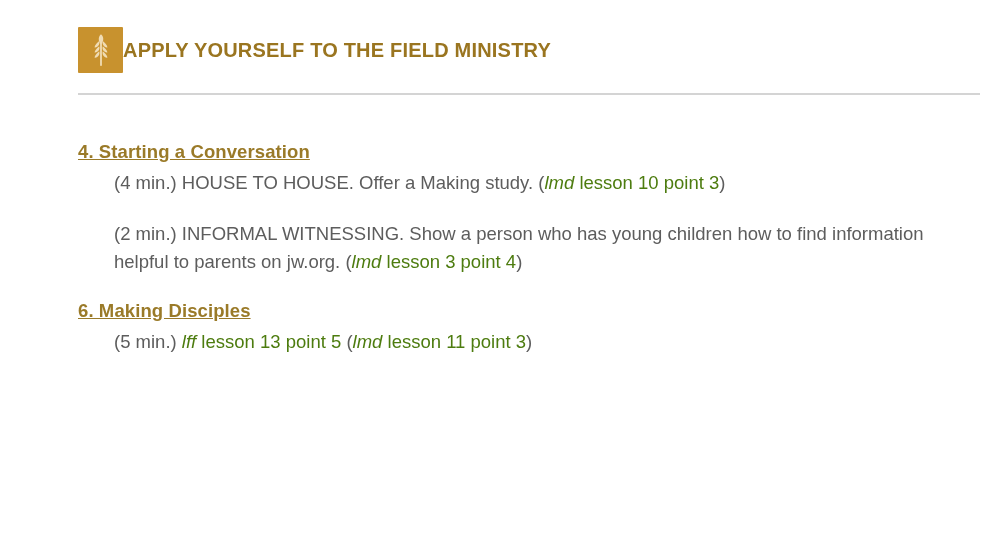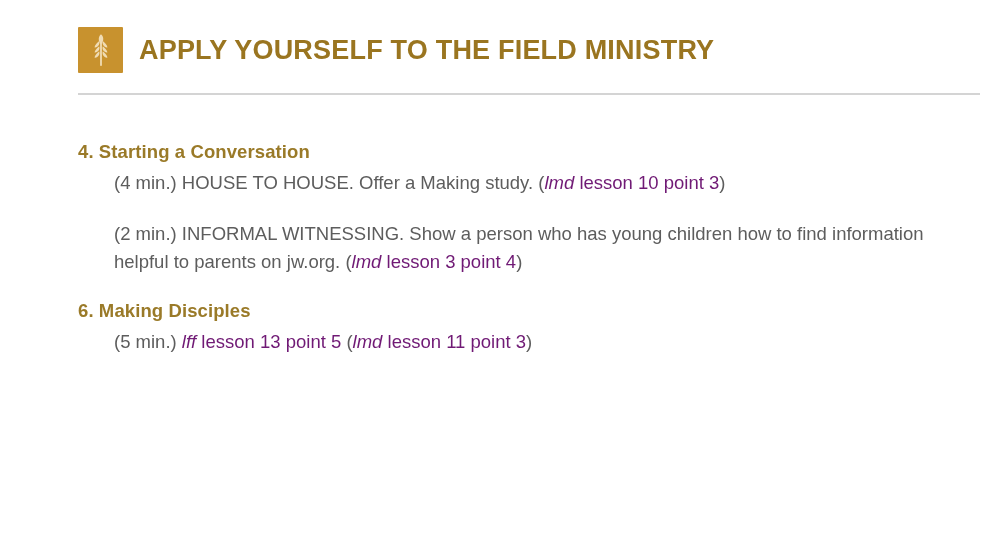--- a/index.html
+++ b/index.html
@@ -38,22 +38,22 @@
     flex: 0 0 auto;
     display: flex;
     align-items: center;
     justify-content: center;
     border-radius: 1px;
   }
   .header-icon svg {
     display: block;
   }
   .header-title {
-    margin-left: 16px;
-    font-size: 27px;
+    margin-left: 0;
+    font-size: 20px;
     font-weight: bold;
     letter-spacing: 0.2px;
     color: #9a7520;
     white-space: nowrap;
     line-height: 1;
   }
 
   .header-rule {
     position: absolute;
     left: 78px;
@@ -76,32 +76,33 @@
   }
   .item:last-child { margin-bottom: 12px; }
 
   .item-heading {
     font-size: 18.5px;
     font-weight: bold;
     color: #9a7a28;
     line-height: 1.35;
     margin: 0 0 4px 0;
     letter-spacing: 0.1px;
+    text-decoration: underline;
   }
 
   .item-body {
     margin: 0 0 0 36px;
     font-size: 18.5px;
     color: #5d5d5d;
     line-height: 1.55;
     max-width: 868px;
   }
 
   .ref {
-    color: #701a75;
+    color: #4d7c0f;
   }
   .ref .pub {
     font-style: italic;
   }
   .paren {
     color: #5d5d5d;
   }
 </style>
 </head>
 <body>

